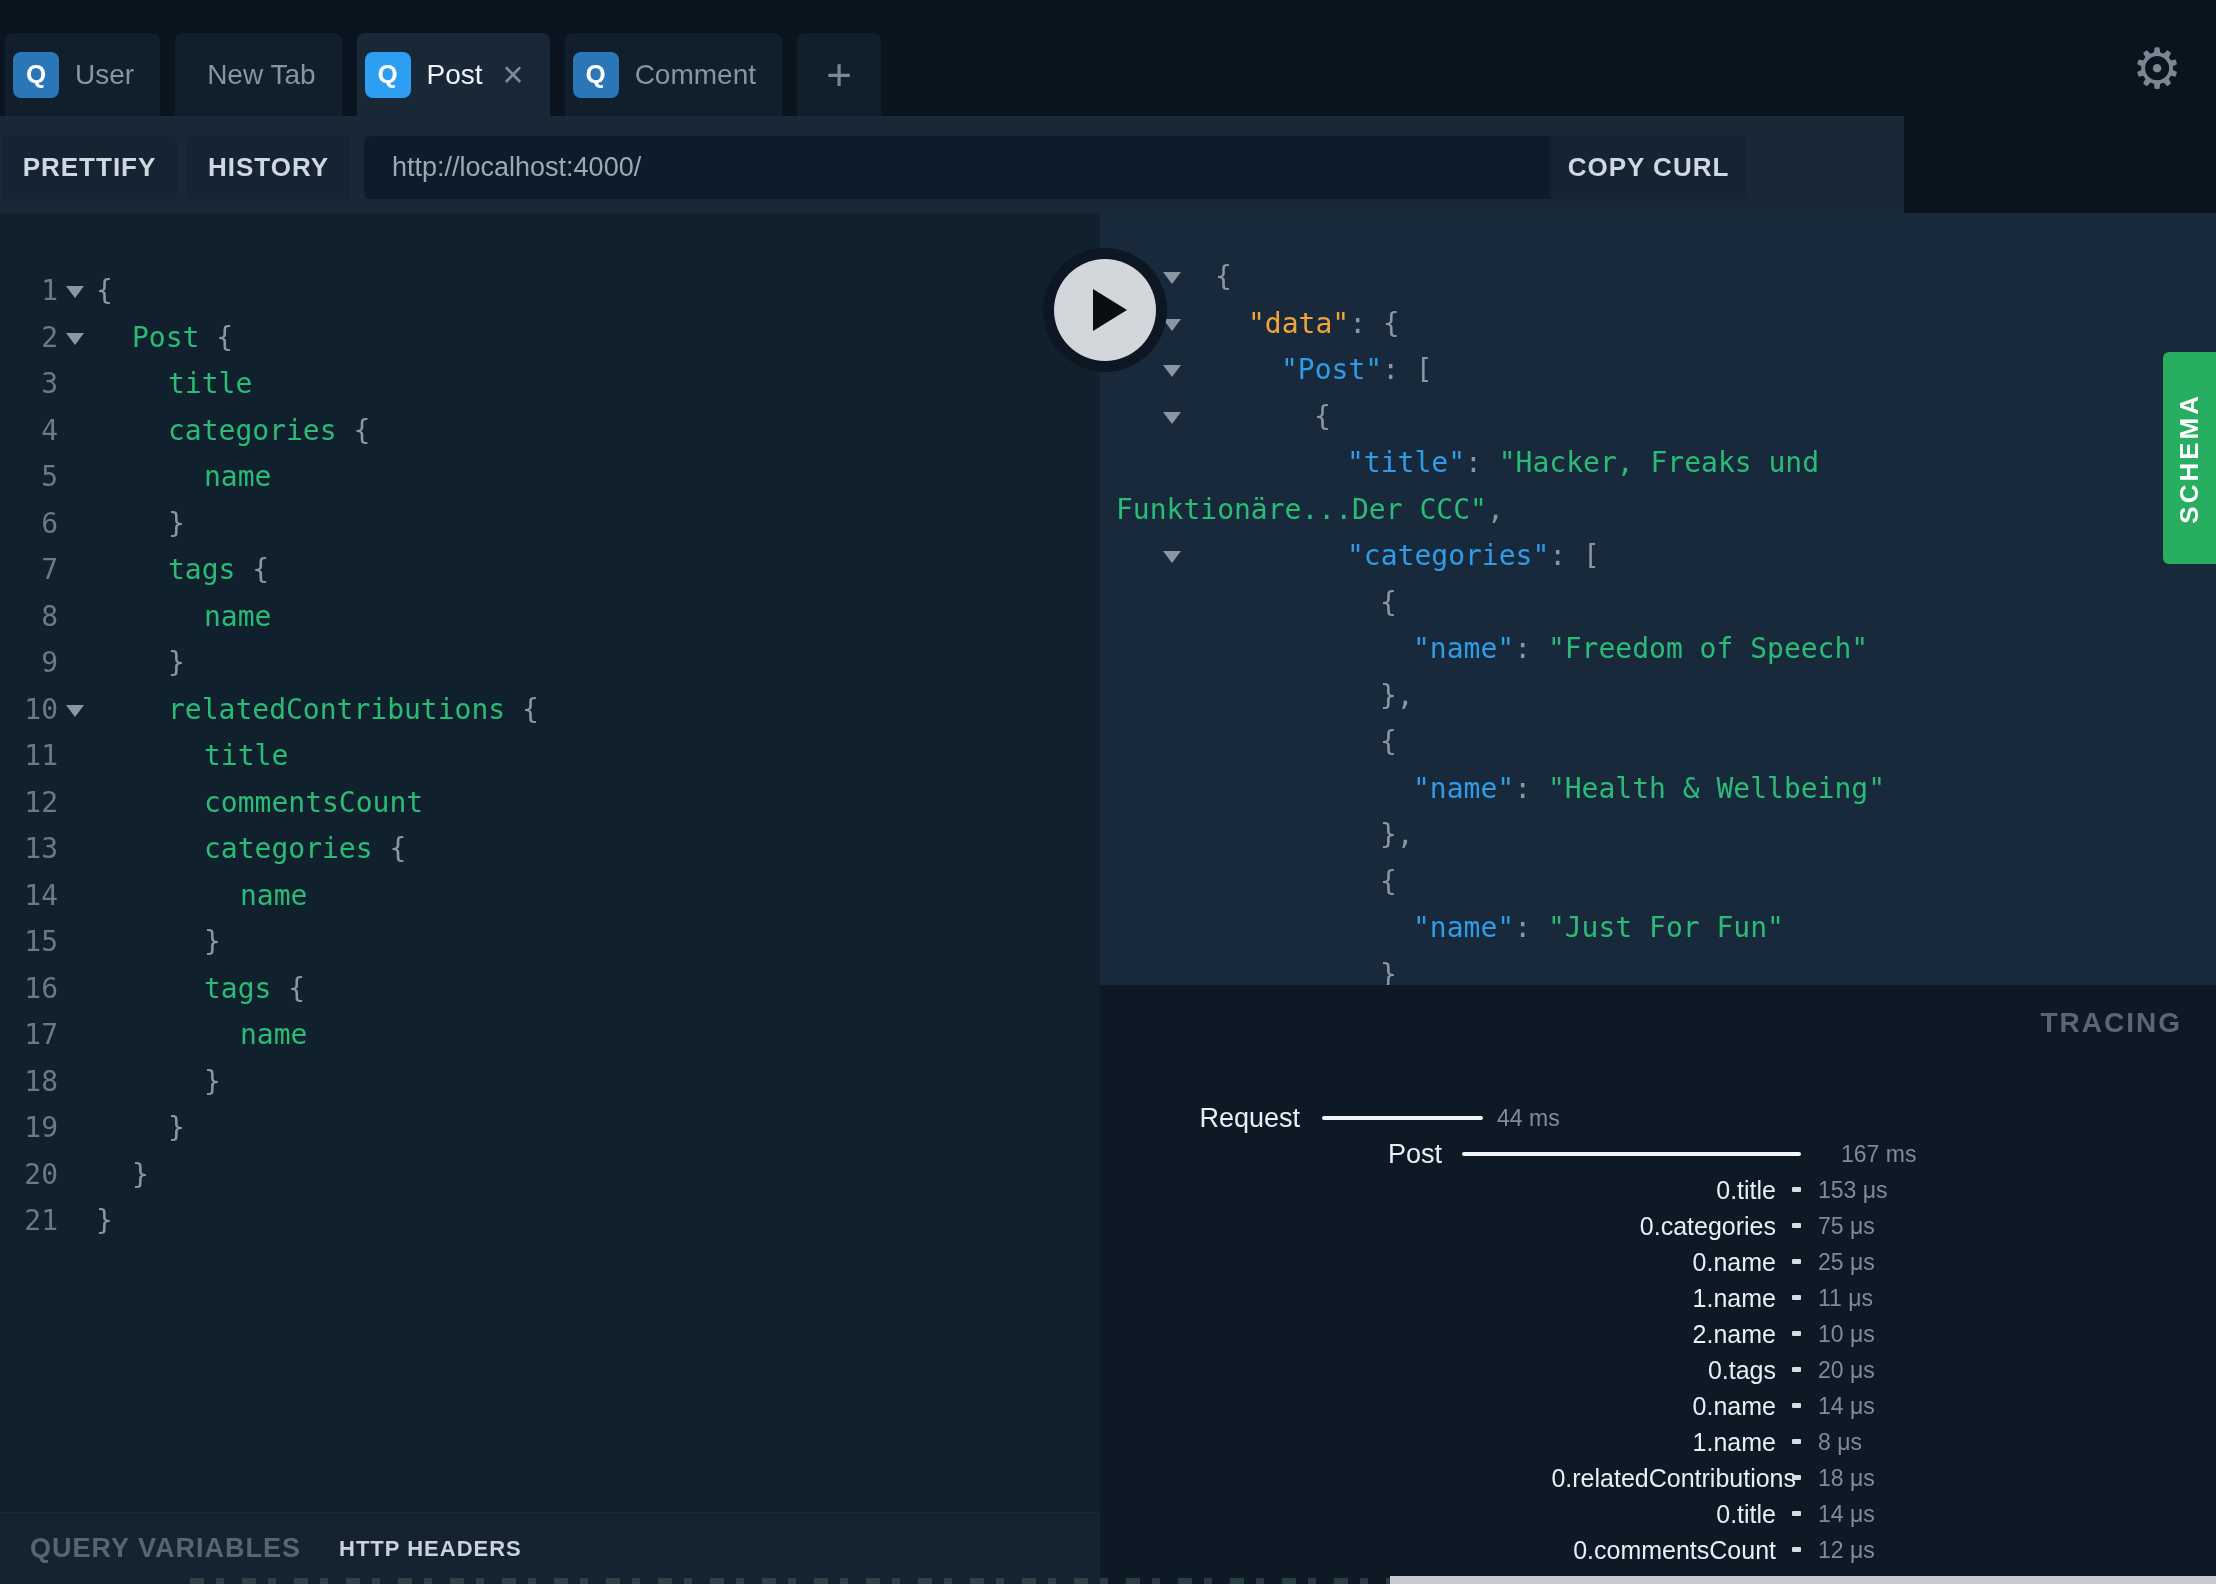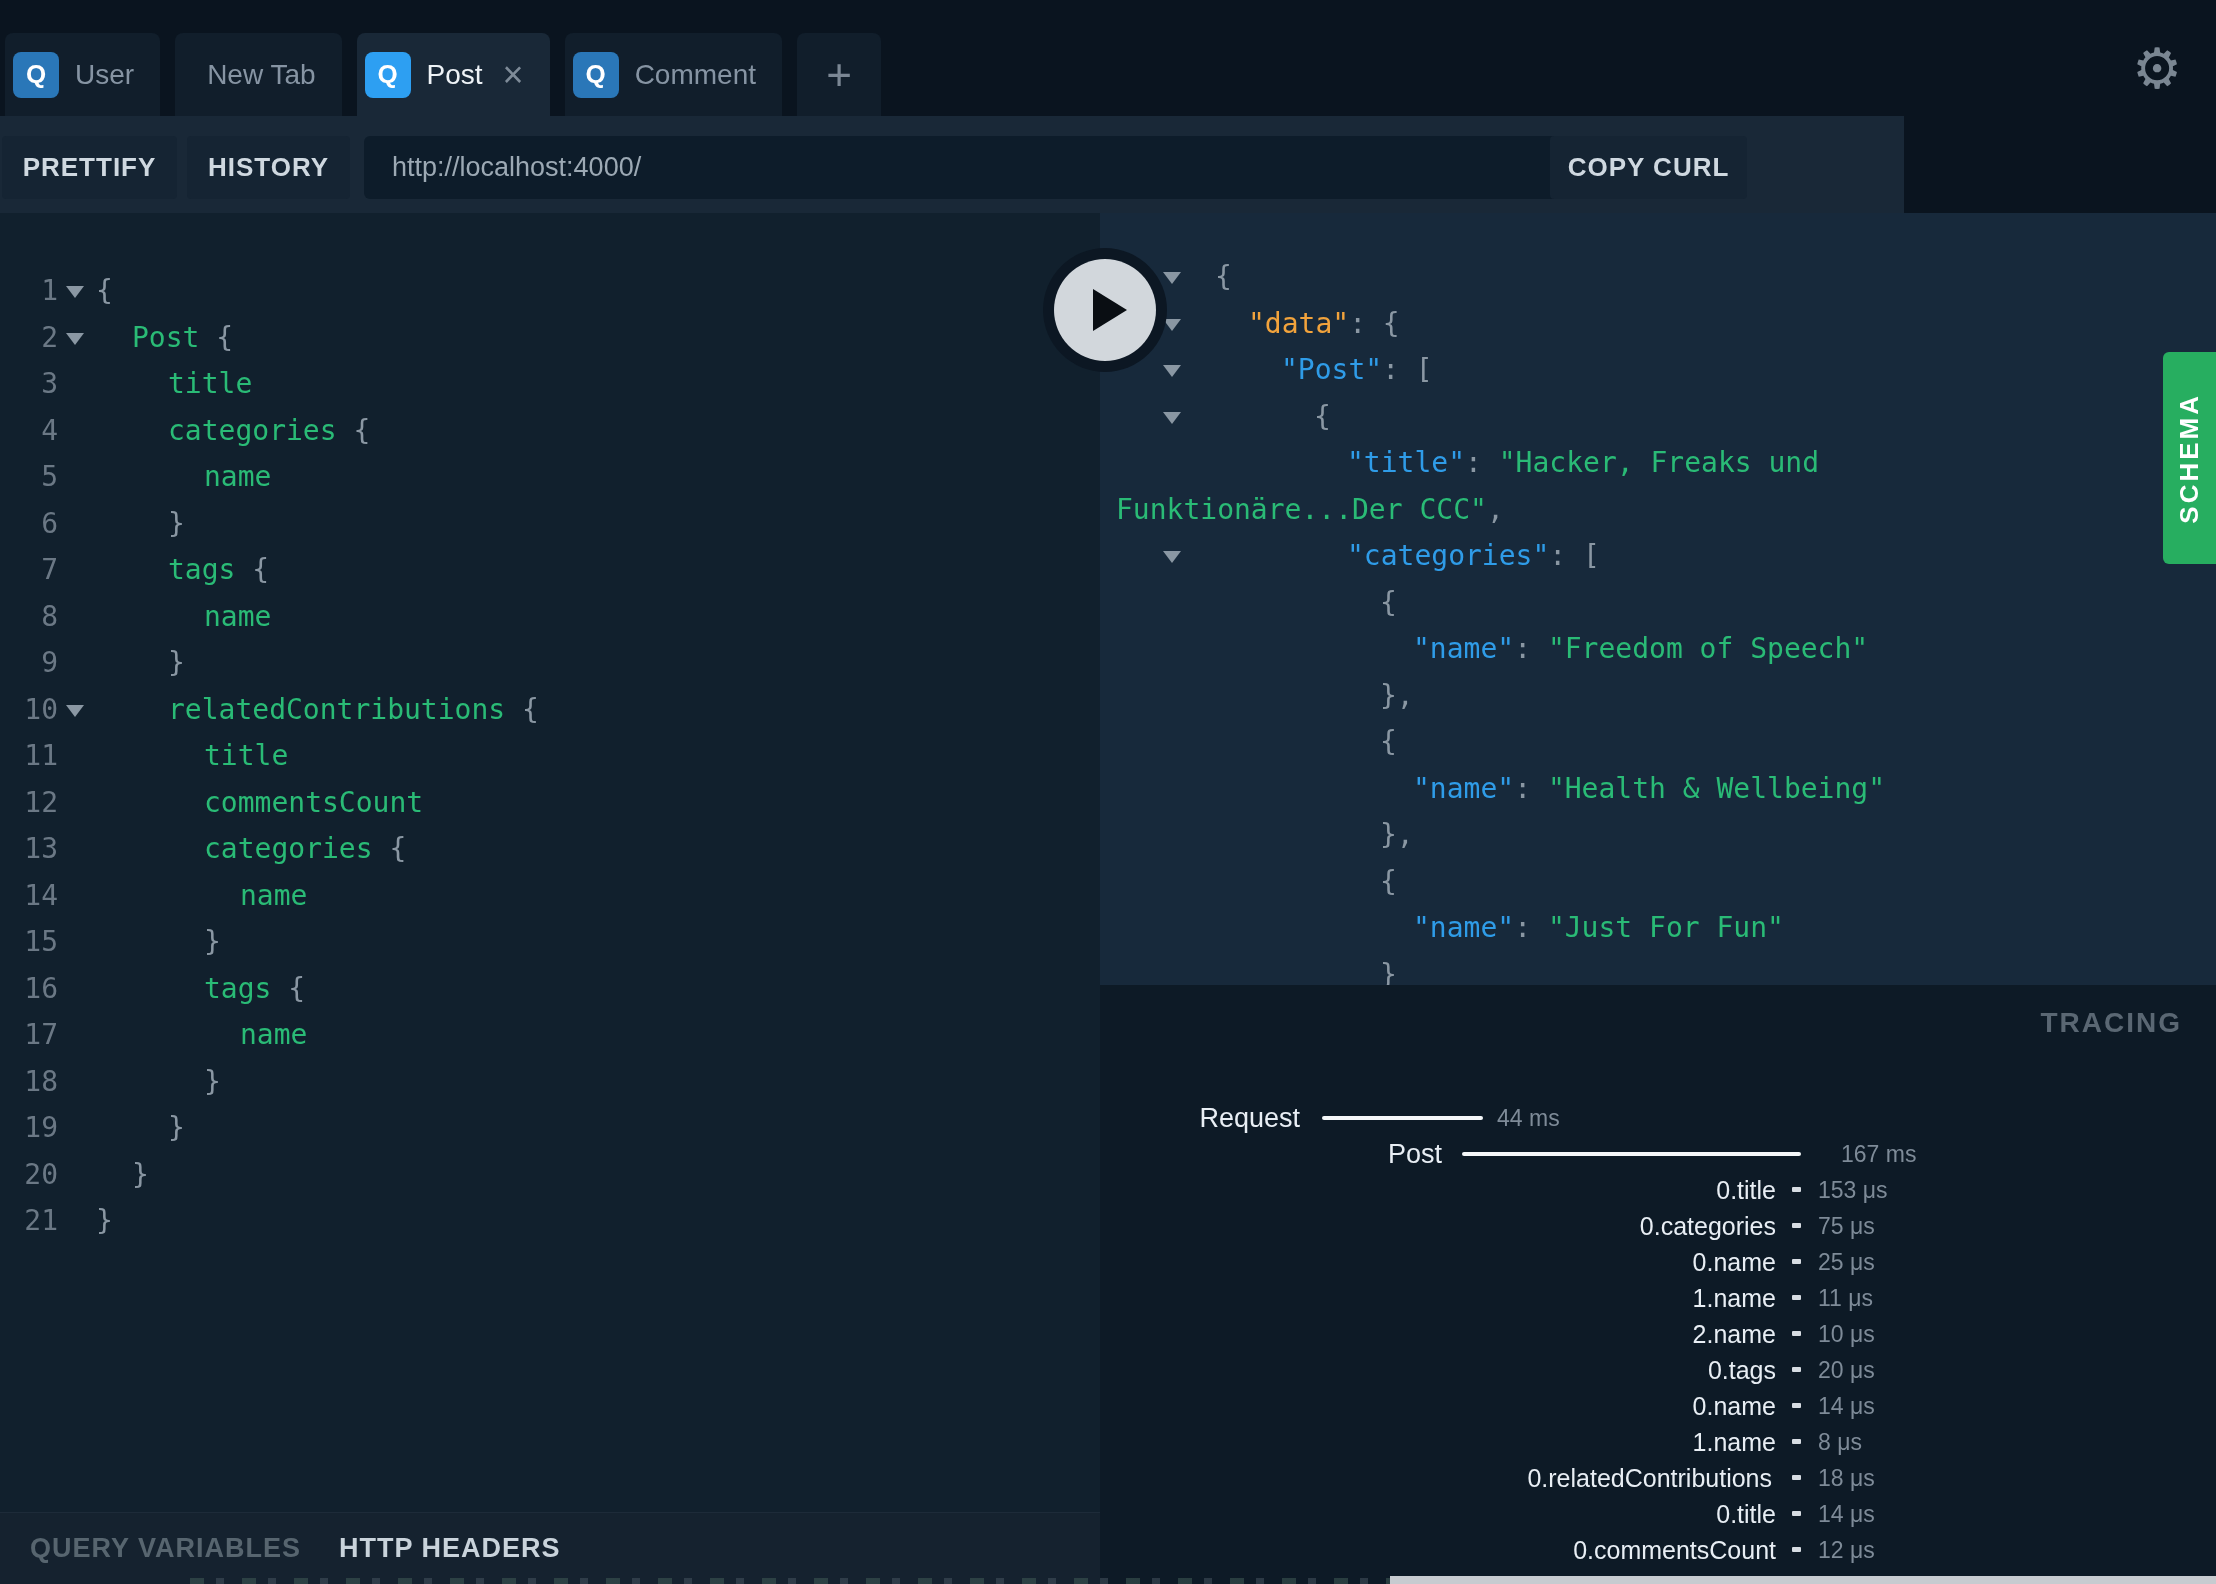--- a/index.html
+++ b/index.html
@@ -82,21 +82,21 @@
   .trace-label{position:absolute;color:#e8eef4;font-size:25px;white-space:nowrap;}
   .trace-row.big .trace-label{font-size:27px;}
   .trace-bar{position:absolute;top:16px;height:4px;background:#f4f7f9;border-radius:2px;}
   .trace-dash{position:absolute;left:692px;top:15px;width:9px;height:5px;background:#d7dde3;border-radius:1px;}
   .trace-value{position:absolute;color:#7e8b98;font-size:23px;white-space:nowrap;}
 
   
   #qv-bar{position:absolute;left:0;top:1512px;width:1100px;height:72px;background:#15222f;
       border-top:1px solid #1d2b39;display:flex;align-items:center;gap:38px;padding-left:30px;box-sizing:border-box;}
   #qv-label{color:#57656f;font-size:27px;font-weight:bold;letter-spacing:1px;cursor:pointer;}
-  #hh-label{color:#c9d3db;font-size:27px;font-weight:bold;letter-spacing:1px;cursor:pointer;}
+  #hh-label{color:#c9d3db;font-size:22px;font-weight:bold;letter-spacing:1px;cursor:pointer;}
 
   
   #hscroll{position:absolute;left:1390px;top:1576px;width:826px;height:8px;background:#c7cbd0;}
   #clipped-strip{position:absolute;left:190px;top:1578px;width:1250px;height:6px;opacity:.55;
       background:repeating-linear-gradient(90deg,#3f5a55 0 14px,transparent 14px 26px,#44525e 26px 34px,transparent 34px 52px);}
 </style>
 </head>
 <body>
 
 <div id="page">
@@ -241,21 +241,21 @@
           <span class="trace-label" style="right: 440px;">0.name</span>
           <span class="trace-dash"></span>
           <span class="trace-value" style="left: 718px;">14 μs</span>
         </div>
         <div class="trace-row" style="top: 324px;">
           <span class="trace-label" style="right: 440px;">1.name</span>
           <span class="trace-dash"></span>
           <span class="trace-value" style="left: 718px;">8 μs</span>
         </div>
         <div class="trace-row" style="top: 360px;">
-          <span class="trace-label" style="right: 444px; margin-left: 12px;">0.relatedContributions</span>
+          <span class="trace-label" style="right: 420px; margin-left: 12px;">0.relatedContributions</span>
           <span class="trace-dash"></span>
           <span class="trace-value" style="left: 718px;">18 μs</span>
         </div>
         <div class="trace-row" style="top: 396px;">
           <span class="trace-label" style="right: 440px;">0.title</span>
           <span class="trace-dash"></span>
           <span class="trace-value" style="left: 718px;">14 μs</span>
         </div>
         <div class="trace-row" style="top: 432px;">
           <span class="trace-label" style="right: 440px;">0.commentsCount</span>

